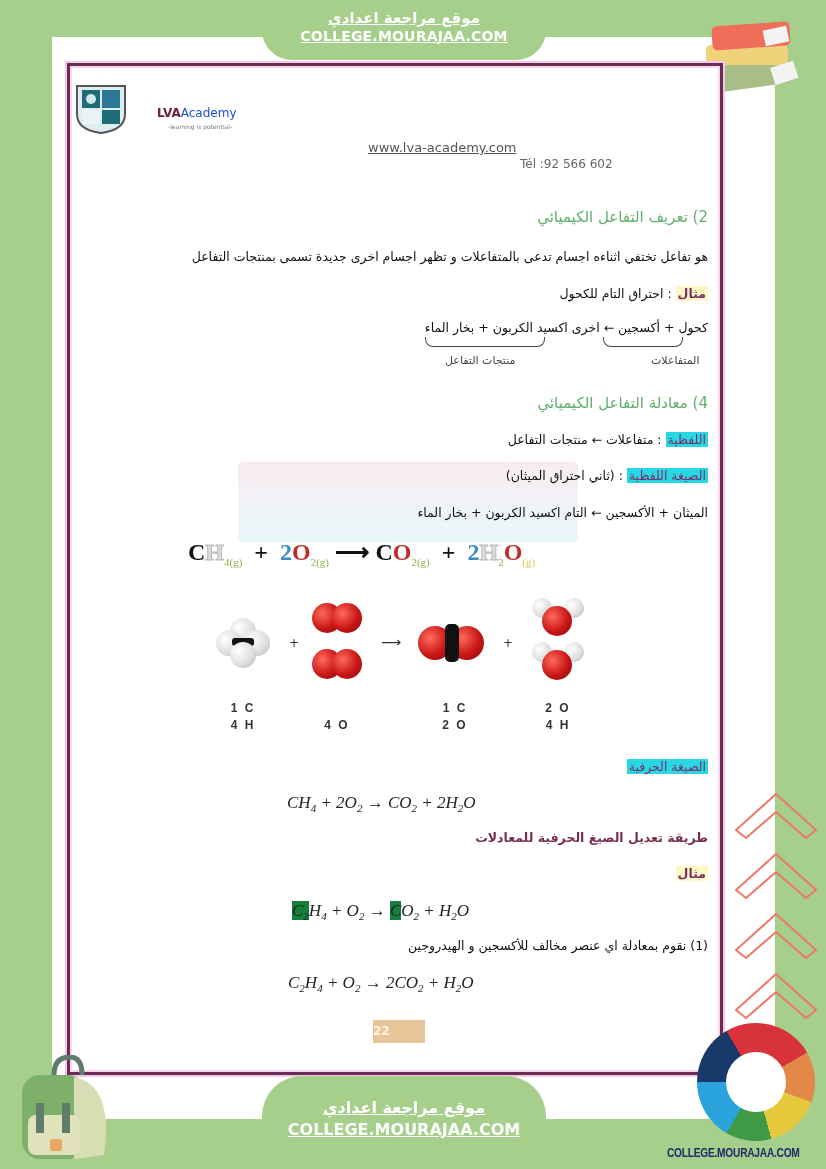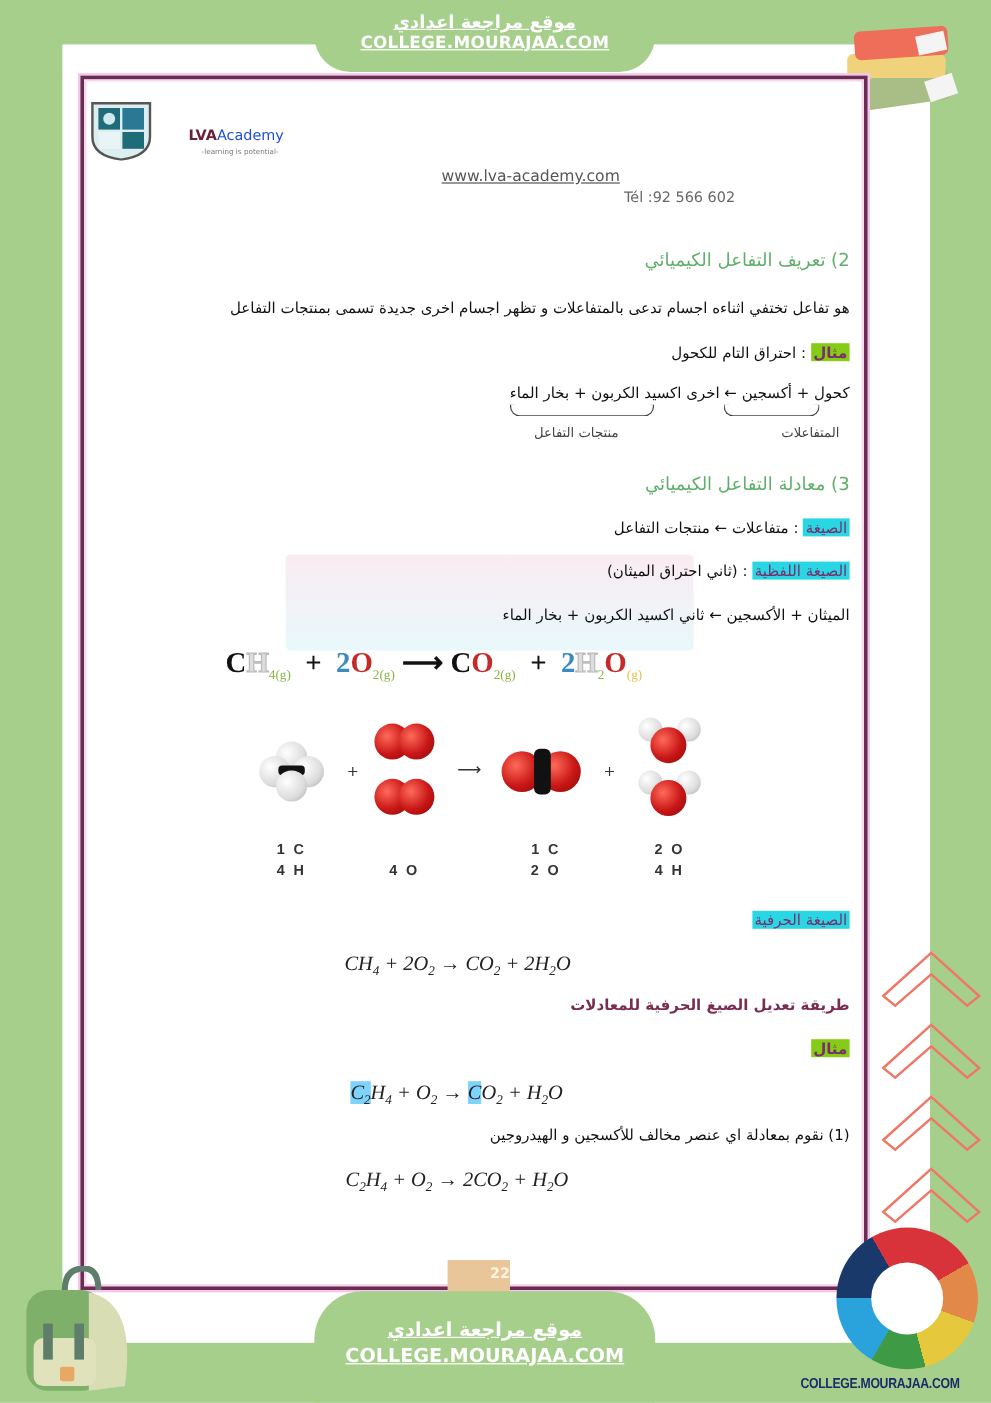--- a/index.html
+++ b/index.html
@@ -27,21 +27,21 @@
   .lva-name { position: absolute; left: 157px; top: 106px; font-size: 12px; color: #333; }
   .lva-name b { color: #6b2038; font-weight: bold; }
   .lva-name span { color: #1d4ed8; }
   .lva-tag { position: absolute; left: 168px; top: 123px; font-size: 6px; color: #777; }
   .lva-site { position: absolute; left: 368px; top: 140px; font-size: 13px; color: #555; text-decoration: underline; }
   .lva-tel { position: absolute; left: 520px; top: 157px; font-size: 12px; color: #666; }
 
   .rtl { direction: rtl; position: absolute; right: 118px; font-family: "DejaVu Sans", sans-serif; color: #111; }
   .h-green { color: #5fae6a; font-size: 15px; }
   .body-t { font-size: 12.5px; }
-  .hl-yellow { background: #84cc16; color: #7a2d6a; font-weight: bold; padding: 0 2px; }
+  .hl-yellow { background: #fef9c3; color: #7a2d6a; font-weight: bold; padding: 0 2px; }
   .hl-cyan { background: #28d7e3; color: #7a2d6a; padding: 0 2px; }
   .purple-t { color: #7a2d52; font-weight: bold; font-size: 12.5px; }
 
   .brace-label { position: absolute; font-size: 11px; color: #444; direction: rtl; margin-left: 21px; }
   .brace { position: absolute; height: 10px; border: 1px solid #444; border-top: none; border-radius: 0 0 8px 8px; }
 
   .watermark { position: absolute; left: 238px; top: 462px; width: 340px; height: 80px;
                background: linear-gradient(180deg, rgba(240,200,215,0.35), rgba(190,235,245,0.35)); border-radius: 4px; }
 
   .big-eq { position: absolute; left: 188px; top: 538px; font-family: Liberation Serif, serif; font-weight: bold; font-size: 24px; white-space: nowrap; }
@@ -52,23 +52,23 @@
   .mol { position: absolute; }
   .atom { position: absolute; border-radius: 50%; }
   .a-red { background: radial-gradient(circle at 35% 35%, #ff6a5a, #c81616 55%, #8a0a0a); }
   .a-white { background: radial-gradient(circle at 35% 35%, #ffffff, #dcdcdc 60%, #a9a9a9); }
   .a-black { background: #111; }
 
   .count { position: absolute; font-family: "Liberation Sans", sans-serif; font-size: 12px; font-weight: bold; color: #333; text-align: center; line-height: 17px; letter-spacing: 2px; }
 
   .math { position: absolute; font-family: "Liberation Serif", serif; font-style: italic; font-size: 17px; color: #222; white-space: nowrap; }
   .math sub { font-size: 11px; }
-  .hl-green { background: #7dd3fc; }
-
-  .page-num { position: absolute; left: 373px; top: 1020px; width: 52px; height: 36px; background: #e8c69a; color: #fff4e0; font-size: 12px; font-weight: bold; text-align: right; line-height: 22px; margin-top: 30px; }
+  .hl-green { background: #15803d; }
+
+  .page-num { position: absolute; left: 373px; top: 1020px; width: 52px; height: 23px; background: #e8c69a; color: #fff4e0; font-size: 12px; font-weight: bold; text-align: left; line-height: 22px; }
 
   .chevrons { position: absolute; left: 734px; top: 790px; }
   .logo-ring { position: absolute; left: 697px; top: 1023px; width: 118px; height: 118px; border-radius: 50%;
                background: conic-gradient(#d8333a 0 60deg, #e2894a 60deg 110deg, #e6c83c 110deg 165deg, #3e9a45 165deg 210deg, #2aa3dc 210deg 270deg, #19396b 270deg 330deg, #d8333a 330deg 360deg); }
   .logo-ring::after { content: ""; position: absolute; left: 29px; top: 29px; width: 60px; height: 60px; border-radius: 50%; background: #fff; }
   .brand-text { position: absolute; left: 667px; top: 1146px; font-family: "Liberation Sans", sans-serif; font-weight: bold; font-size: 12px; color: #1c2a6a; transform: scaleX(0.85); transform-origin: left; letter-spacing: -0.3px; }
 </style>
 </head>
 <body>
 
@@ -138,33 +138,33 @@
 <div class="rtl body-t" style="top:286px;">
   <span class="hl-yellow">مثال</span>
   <span>: احتراق التام للكحول</span>
 </div>
 <div class="rtl body-t" style="top:320px;">كحول + أكسجين ← اخرى اكسيد الكربون + بخار الماء</div>
 <div class="brace" style="left:425px;top:337px;width:120px;"></div>
 <div class="brace" style="left:603px;top:337px;width:80px;"></div>
 <div class="brace-label" style="left:424px;top:354px;">منتجات التفاعل</div>
 <div class="brace-label" style="left:630px;top:354px;">المتفاعلات</div>
 
-<div class="rtl h-green" style="top:394px;">3) معادلة التفاعل الكيميائي</div>
+<div class="rtl h-green" style="top:394px;">4) معادلة التفاعل الكيميائي</div>
 <div class="rtl body-t" style="top:432px;">
-  <span class="hl-cyan">الصيغة</span>
+  <span class="hl-cyan">اللفظية</span>
   <span>: متفاعلات ← منتجات التفاعل</span>
 </div>
 
 <div class="watermark"></div>
 
 <div class="rtl body-t" style="top:468px;">
   <span class="hl-cyan">الصيغة اللفظية</span>
   <span>: (ثاني احتراق الميثان)</span>
 </div>
-<div class="rtl body-t" style="top:505px;">الميثان + الأكسجين ← ثاني اكسيد الكربون + بخار الماء</div>
+<div class="rtl body-t" style="top:505px;">الميثان + الأكسجين ← التام اكسيد الكربون + بخار الماء</div>
 
 <div class="big-eq">
   <span class="c-black">C</span><span class="c-white">H</span><sub class="c-green">4(g)</sub>
   &nbsp;<span class="c-black">+</span>&nbsp;
   <span class="c-blue">2</span><span class="c-red">O</span><sub class="c-green">2(g)</sub>
   <span class="c-black">⟶</span>
   <span class="c-black">C</span><span class="c-red">O</span><sub class="c-green">2(g)</sub>
   &nbsp;<span class="c-black">+</span>&nbsp;
   <span class="c-blue">2</span><span class="c-white">H</span><sub class="c-green">2</sub><span class="c-red">O</span><sub class="c-yellow">(g)</sub>
 </div>

